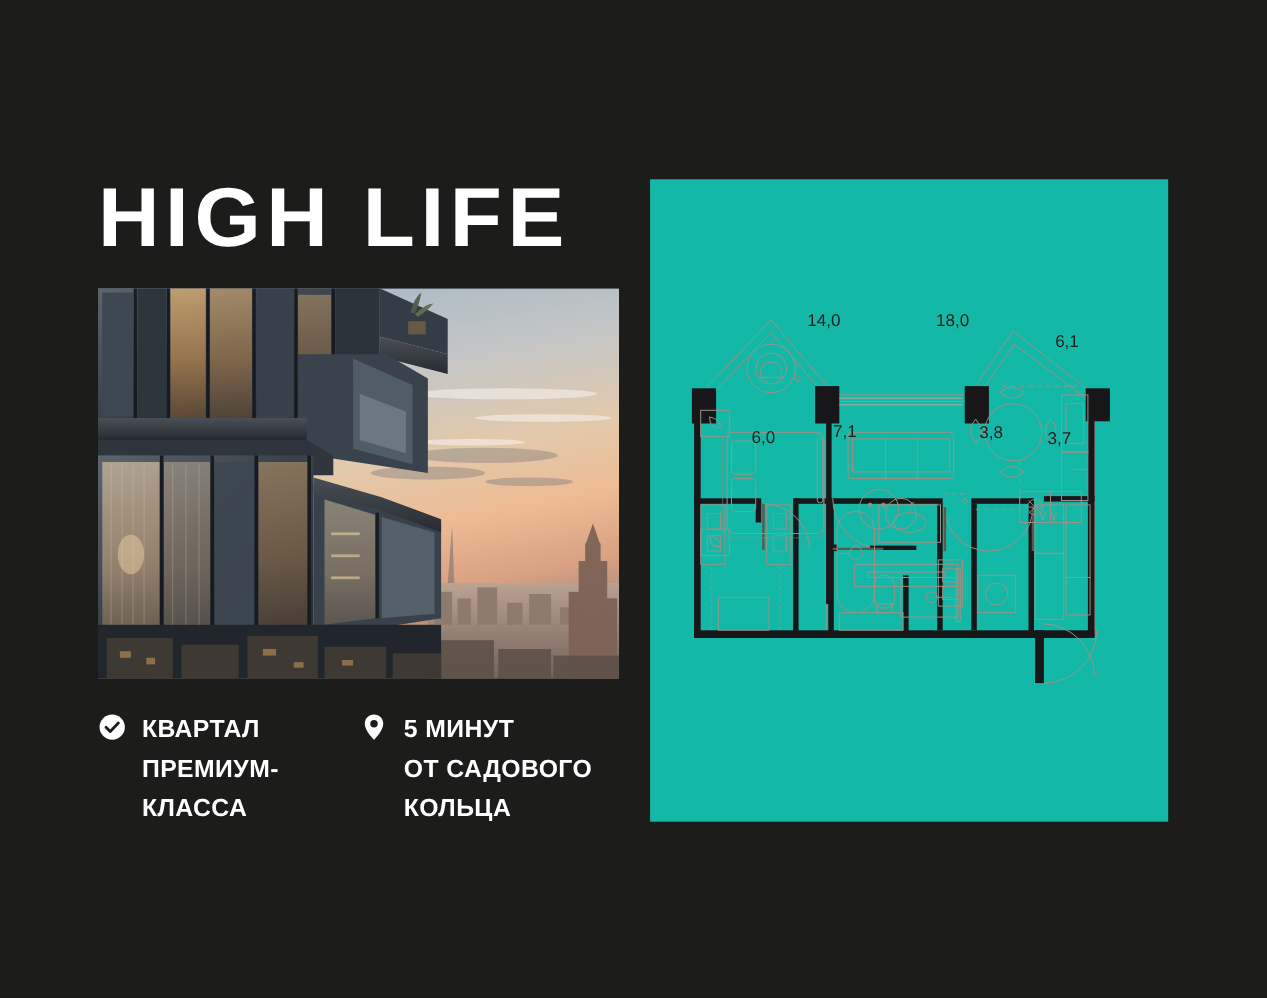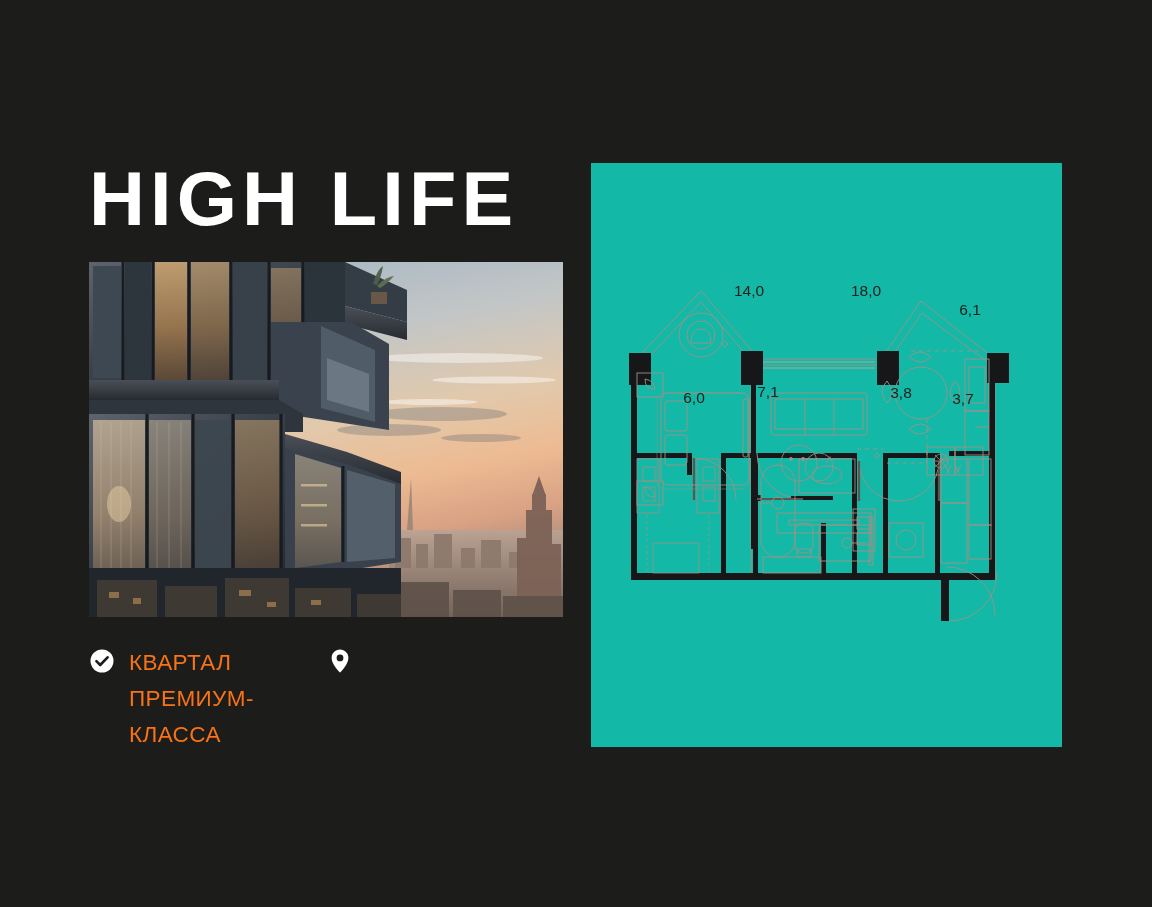--- a/index.html
+++ b/index.html
@@ -41,23 +41,23 @@
     left: 0; top: 493px;
     width: 474px;
     display: flex;
     gap: 0px;
   }
   .feature { display: flex; align-items: flex-start; gap: 14px; }
   .feature.f1 { width: 238px; }
   .feature.f2 { width: 236px; }
   .feat-icon { flex: 0 0 auto; width: 26px; height: 26px; margin-top: 3px; }
   .feat-text {
-    color: #f97316;
+    color: #ffffff;
     font-size: 22.5px;
-    font-weight: 400;
+    font-weight: 700;
     line-height: 36px;
     letter-spacing: 0.4px;
     white-space: pre-line;
   }
 
   
   #plan-panel {
     position: absolute;
     left: 591px; top: 163px;
     width: 471px; height: 584px;
@@ -269,20 +269,23 @@
       </div>
 
       <div class="feature f2">
         <span class="feat-icon">
           <svg viewBox="0 0 26 26" width="26" height="26" aria-hidden="true">
             <path d="M13 1.5 C8.3 1.5 4.6 5.2 4.6 9.9 C4.6 16.3 13 24.5 13 24.5
                      C13 24.5 21.4 16.3 21.4 9.9 C21.4 5.2 17.7 1.5 13 1.5 Z" fill="#ffffff"></path>
             <circle cx="13" cy="9.9" r="3.4" fill="#1c1c1a"></circle>
           </svg>
         </span>
+        <span class="feat-text">5 МИНУТ
+ОТ САДОВОГО
+КОЛЬЦА</span>
       </div>
 
     </div>
   </div>
 
   <div id="plan-panel">
     <svg id="plan-svg" viewBox="0 0 471 584" aria-hidden="true">
 
       <g fill="none" stroke="#9c9287" stroke-width="0.9">
 

